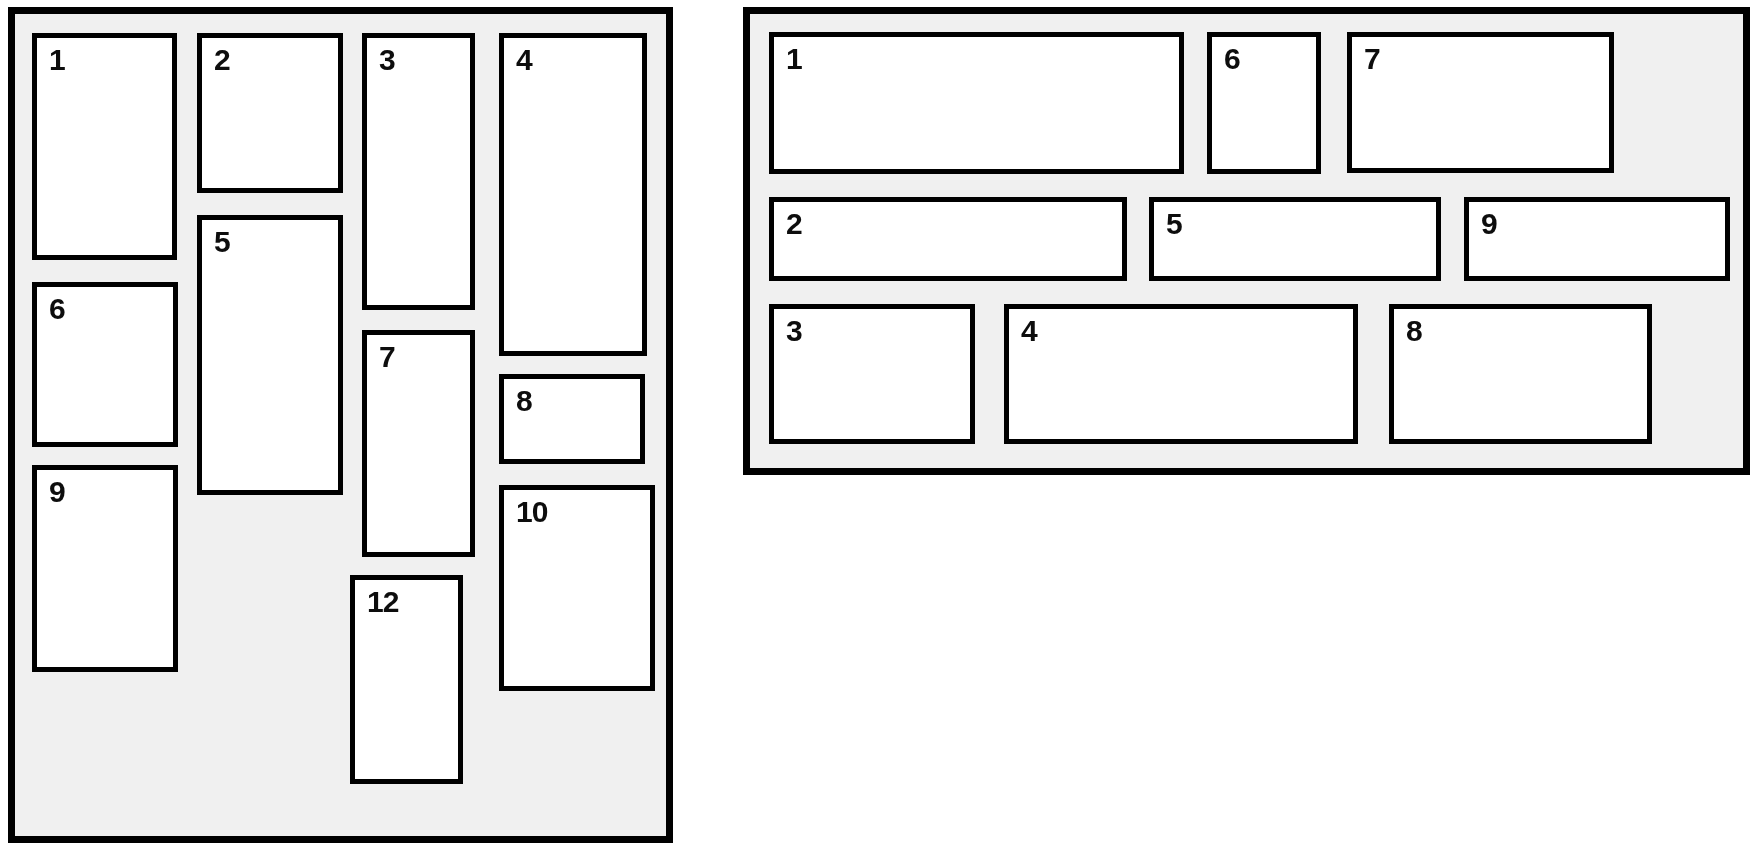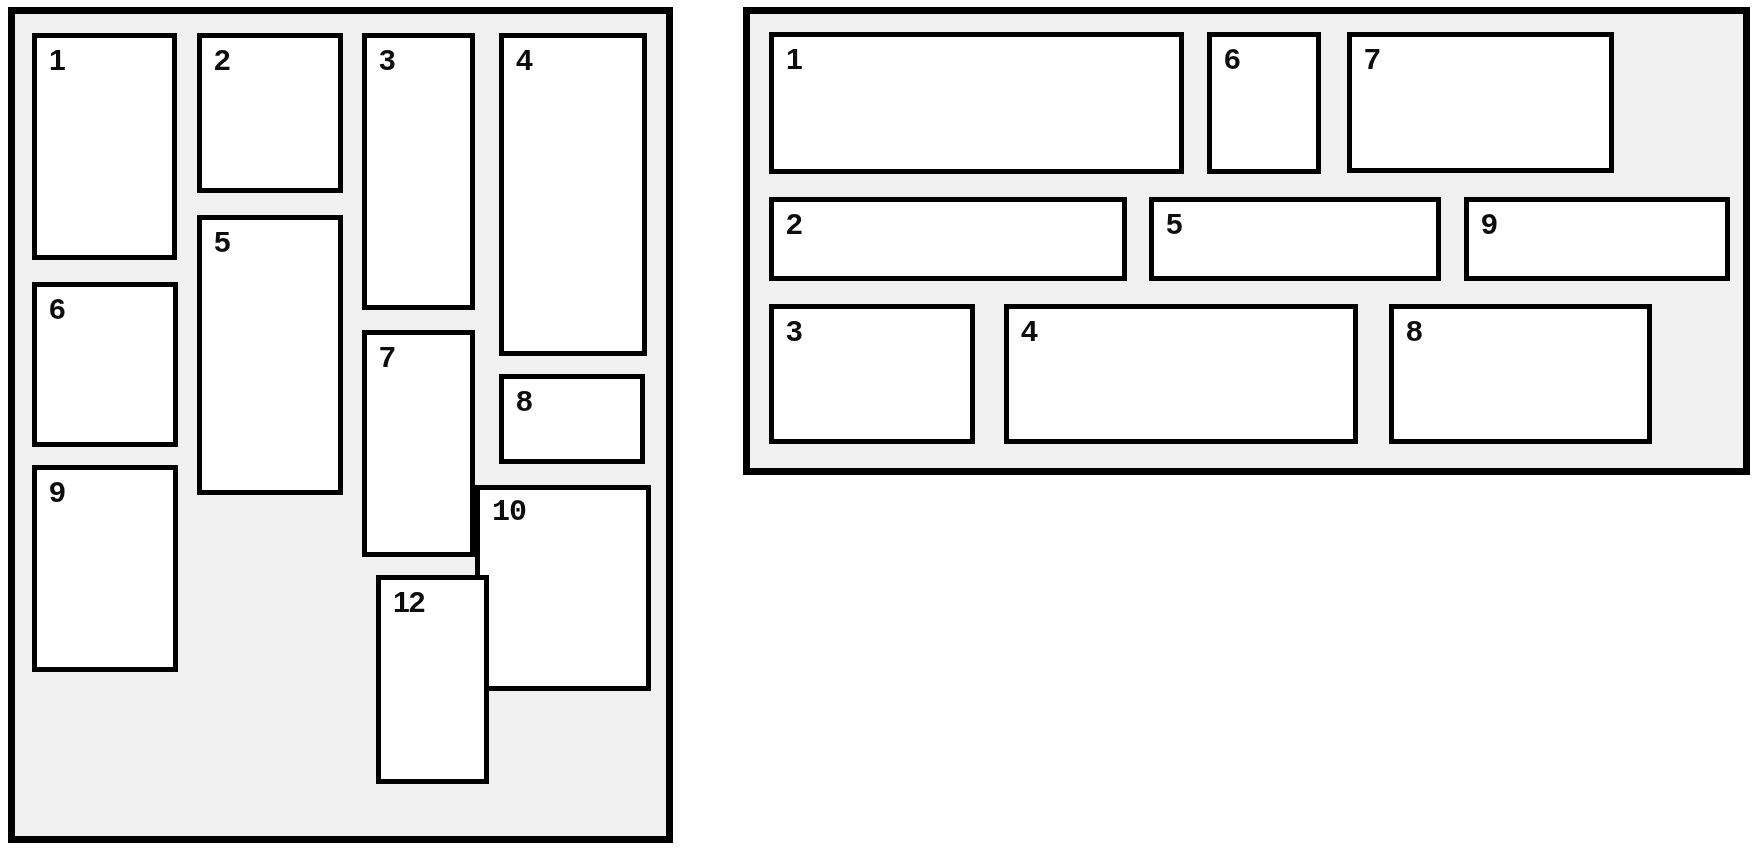--- a/index.html
+++ b/index.html
@@ -47,23 +47,23 @@
   
   .lb1  { left: 17px;  top: 19px;  width: 145px; height: 227px; }
   .lb2  { left: 182px; top: 19px;  width: 146px; height: 160px; }
   .lb3  { left: 347px; top: 19px;  width: 113px; height: 277px; }
   .lb4  { left: 484px; top: 19px;  width: 148px; height: 323px; }
   .lb5  { left: 182px; top: 201px; width: 146px; height: 280px; }
   .lb6  { left: 17px;  top: 268px; width: 146px; height: 165px; }
   .lb7  { left: 347px; top: 316px; width: 113px; height: 227px; }
   .lb8  { left: 484px; top: 360px; width: 146px; height: 90px;  }
   .lb9  { left: 17px;  top: 451px; width: 146px; height: 207px; }
-  .lb10 { left: 460px; top: 471px; width: 176px; height: 206px; font-family: Liberation Mono, monospace; }
+  .lb10 { left: 484px; top: 471px; width: 156px; height: 206px; }
   .lb11 { left: 182px; top: 503px; width: 145px; height: 207px; }
-  .lb12 { left: 361px; top: 561px; width: 113px; height: 209px; }
+  .lb12 { left: 335px; top: 561px; width: 113px; height: 209px; }
   
   .rb1  { left: 19px;  top: 18px;  width: 415px; height: 142px; }
   .rb6  { left: 457px; top: 18px;  width: 114px; height: 142px; }
   .rb7  { left: 597px; top: 18px;  width: 267px; height: 141px; }
   .rb2  { left: 19px;  top: 183px; width: 358px; height: 84px;  }
   .rb5  { left: 399px; top: 183px; width: 292px; height: 84px;  }
   .rb9  { left: 714px; top: 183px; width: 266px; height: 84px;  }
   .rb3  { left: 19px;  top: 290px; width: 206px; height: 140px; }
   .rb4  { left: 254px; top: 290px; width: 354px; height: 140px; }
   .rb8  { left: 639px; top: 290px; width: 263px; height: 140px; }

